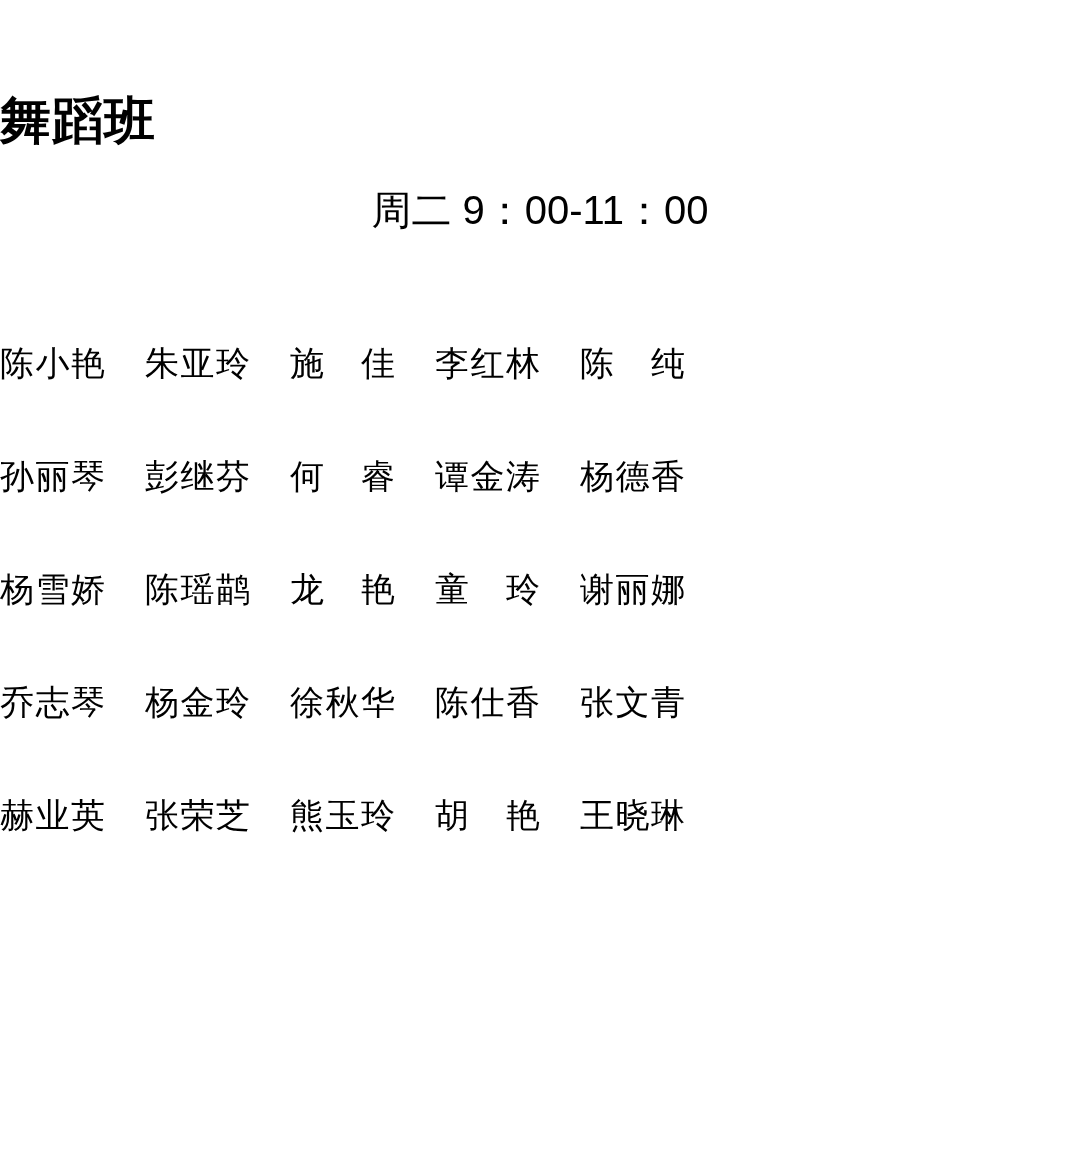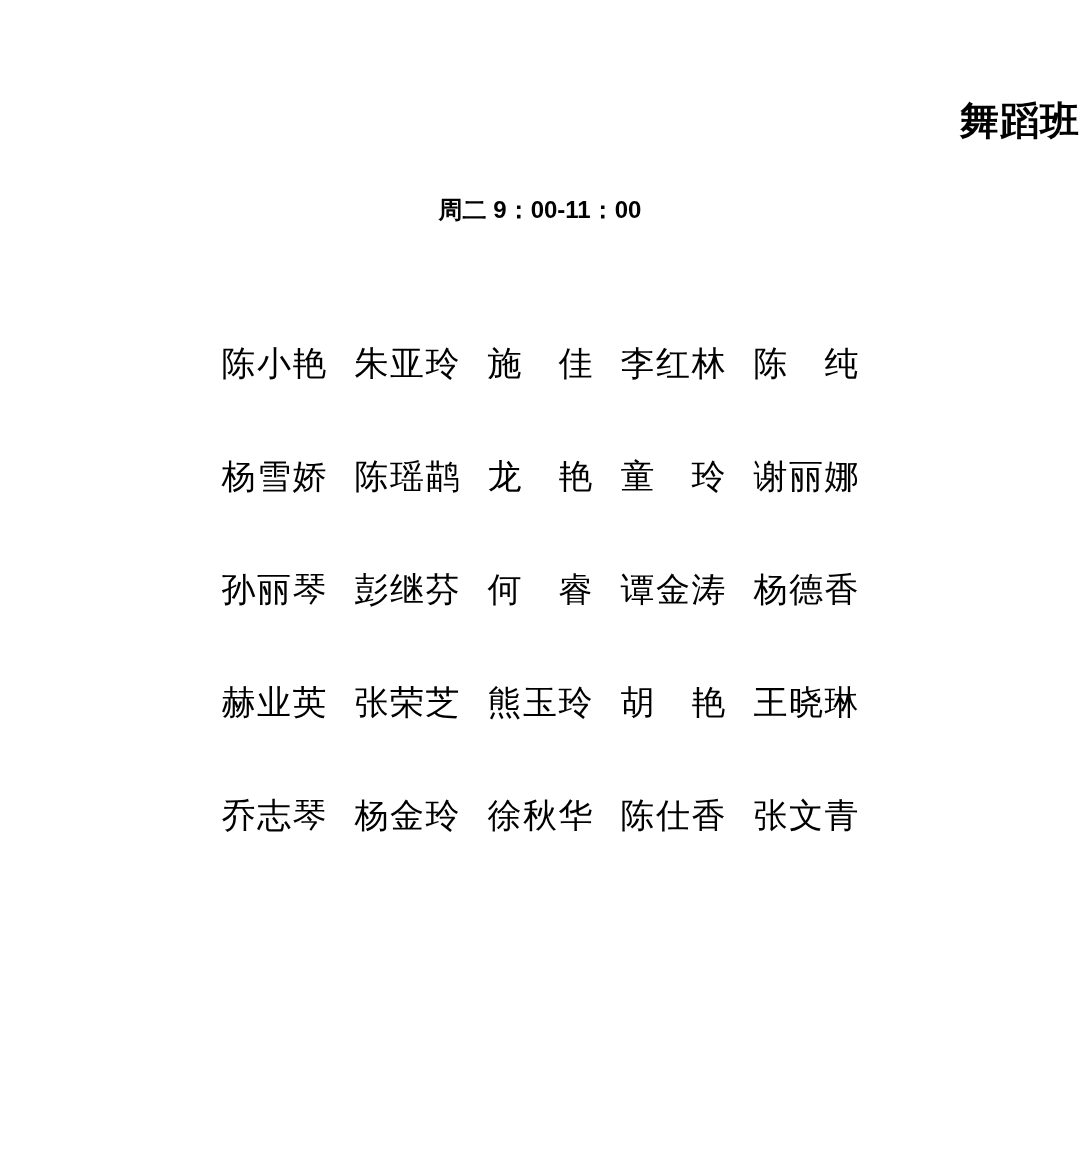--- a/index.html
+++ b/index.html
@@ -8,42 +8,41 @@
     background: #ffffff;
   }
   body {
     width: 1080px;
     height: 1172px;
     overflow: hidden;
     color: #000000;
   }
   .doc-title {
     margin: 100px 0 0 0;
-    text-align: right;
+    text-align: left;
     font-family: "Liberation Sans", "DejaVu Sans", sans-serif;
     font-weight: 700;
-    font-size: 39px;
+    font-size: 51px;
     line-height: 42px;
     letter-spacing: 1px;
   }
   .doc-schedule {
     margin: 47px 0 0 0;
     text-align: center;
     font-family: "Liberation Sans", "DejaVu Sans", sans-serif;
-    font-weight: 700;
-    font-size: 24px;
+    font-weight: 400;
+    font-size: 40px;
     line-height: 42px;
   }
   .roster {
     margin-top: 115px;
   }
   .roster-row {
     display: flex;
-    justify-content: center;
-    gap: 28px;
+    gap: 40px;
     height: 36px;
     line-height: 36px;
     margin-bottom: 77px;
   }
   .name-cell {
     display: inline-block;
     width: 105px;
     font-family: "Liberation Serif", "DejaVu Serif", serif;
     font-weight: 400;
     font-size: 34px;
@@ -66,47 +65,47 @@
 
     <div class="roster-row">
       <span class="name-cell">陈小艳</span>
       <span class="name-cell">朱亚玲</span>
       <span class="name-cell">施佳</span>
       <span class="name-cell">李红林</span>
       <span class="name-cell">陈纯</span>
     </div>
 
     <div class="roster-row">
+      <span class="name-cell">孙丽琴</span>
+      <span class="name-cell">彭继芬</span>
+      <span class="name-cell">何睿</span>
+      <span class="name-cell">谭金涛</span>
+      <span class="name-cell">杨德香</span>
+    </div>
+
+    <div class="roster-row">
       <span class="name-cell">杨雪娇</span>
       <span class="name-cell">陈瑶鹋</span>
       <span class="name-cell">龙艳</span>
       <span class="name-cell">童玲</span>
       <span class="name-cell">谢丽娜</span>
     </div>
 
     <div class="roster-row">
-      <span class="name-cell">孙丽琴</span>
-      <span class="name-cell">彭继芬</span>
-      <span class="name-cell">何睿</span>
-      <span class="name-cell">谭金涛</span>
-      <span class="name-cell">杨德香</span>
+      <span class="name-cell">乔志琴</span>
+      <span class="name-cell">杨金玲</span>
+      <span class="name-cell">徐秋华</span>
+      <span class="name-cell">陈仕香</span>
+      <span class="name-cell">张文青</span>
     </div>
 
     <div class="roster-row">
       <span class="name-cell">赫业英</span>
       <span class="name-cell">张荣芝</span>
       <span class="name-cell">熊玉玲</span>
       <span class="name-cell">胡艳</span>
       <span class="name-cell">王晓琳</span>
     </div>
 
-    <div class="roster-row">
-      <span class="name-cell">乔志琴</span>
-      <span class="name-cell">杨金玲</span>
-      <span class="name-cell">徐秋华</span>
-      <span class="name-cell">陈仕香</span>
-      <span class="name-cell">张文青</span>
-    </div>
-
 
 
   </div>
 </div>
 
 </body></html>

